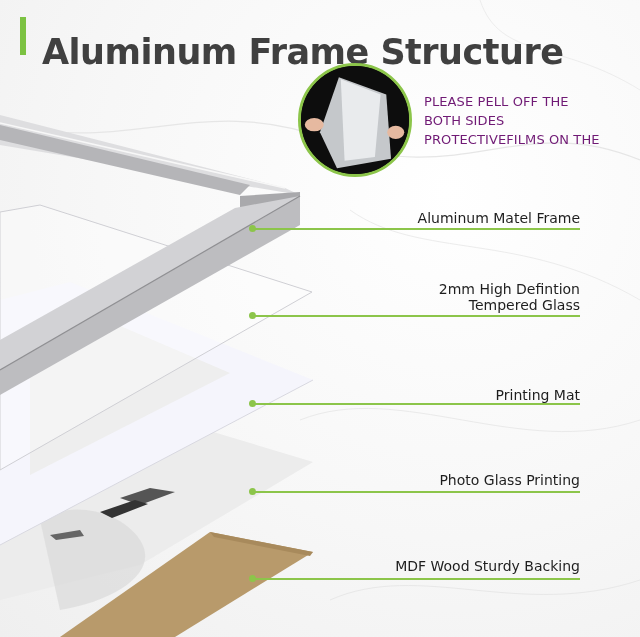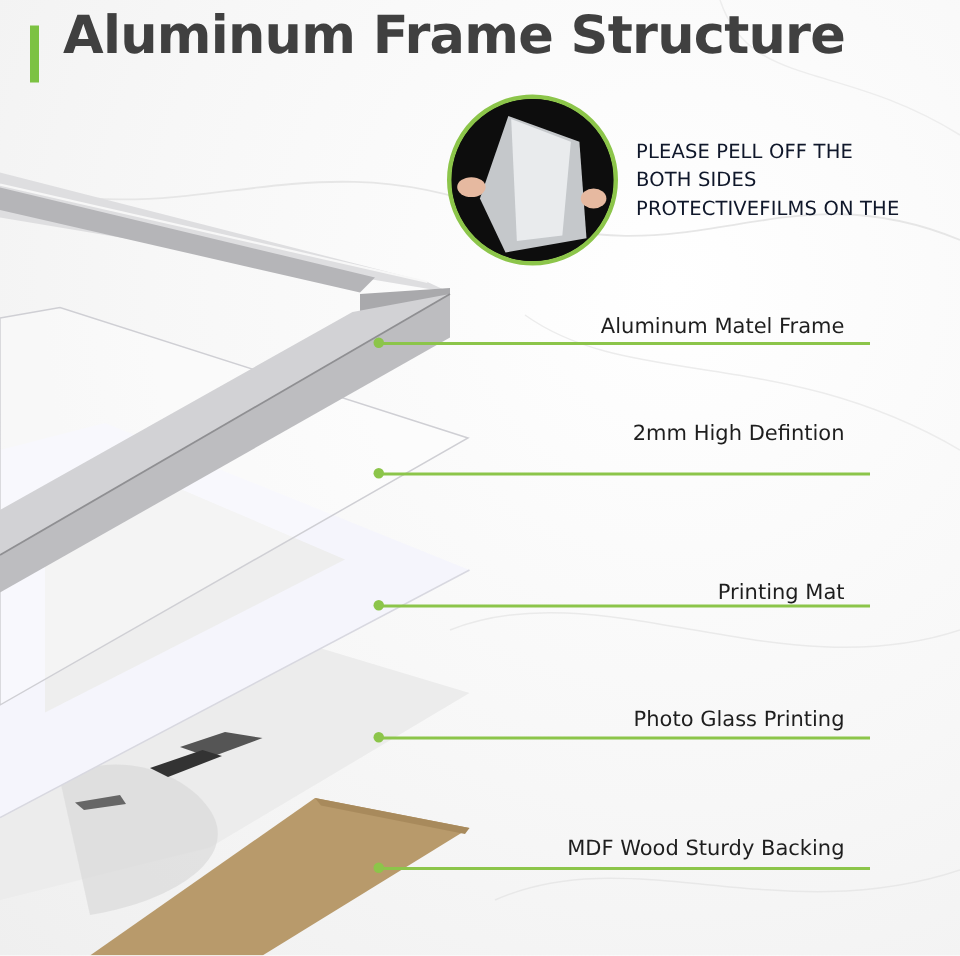--- a/index.html
+++ b/index.html
@@ -7,38 +7,38 @@
     width: 640px; height: 637px; overflow: hidden; position: relative;
     background: radial-gradient(ellipse at 70% 30%, #ffffff 0%, #f7f7f7 55%, #efefef 100%);
     font-family: "DejaVu Sans", sans-serif;
   }
   .marble { position: absolute; inset: 0; pointer-events: none; }
   .title-bar {
     position: absolute; left: 20px; top: 17px; width: 6px; height: 38px;
     background: #7cc242;
   }
   .title {
-    position: absolute; left: 42px; top: 0; margin: 0;
+    position: absolute; left: 42px; top: 28px; margin: 0;
     font-family: "DejaVu Sans", sans-serif; font-weight: bold;
     font-size: 35px; letter-spacing: -0.5px; color: #404040;
     line-height: 48px; white-space: nowrap;
   }
   .illustration { position: absolute; left: 0; top: 0; width: 640px; height: 637px; }
   .badge {
     position: absolute; left: 298px; top: 63px; width: 114px; height: 114px;
     border-radius: 50%; background: #0d0d0d; border: 3px solid #8cc54a;
     overflow: hidden; box-sizing: border-box;
   }
   .note {
     position: absolute; left: 424px; top: 92px; margin: 0;
     font-family: "DejaVu Sans", sans-serif; font-size: 13px; line-height: 19px;
-    color: #0f172a; letter-spacing: 0.1px;
+    color: #701a75; letter-spacing: 0.1px;
   }
   .note span { display: block; white-space: nowrap; }
-  .callout { position: absolute; right: 77px; text-align: right; }
+  .callout { position: absolute; right: 60px; text-align: right; }
   .callout-label {
     font-family: "DejaVu Sans", sans-serif; font-size: 14px; color: #1e1e1e;
     line-height: 16px; white-space: nowrap; display: block;
   }
   .leader {
     position: absolute; left: 252px; height: 1.5px; background: #8cc54a; width: 328px;
   }
   .dot {
     position: absolute; left: 249px; width: 7px; height: 7px; border-radius: 50%;
     background: #8cc54a;
@@ -112,20 +112,21 @@
 </div>
 
 <div class="callout" style="top:210px;">
   <span class="callout-label">Aluminum Matel Frame</span>
 </div>
 <div class="leader" style="top:228px;"></div>
 <div class="dot" style="top:225px;"></div>
 
 <div class="callout" style="top:281px;">
   <span class="callout-label">2mm  High Defintion</span>
+  <span class="callout-label">Tempered Glass</span>
 </div>
 <div class="leader" style="top:315px;"></div>
 <div class="dot" style="top:312px;"></div>
 
 <div class="callout" style="top:387px;">
   <span class="callout-label">Printing Mat</span>
 </div>
 <div class="leader" style="top:403px;"></div>
 <div class="dot" style="top:400px;"></div>
 

